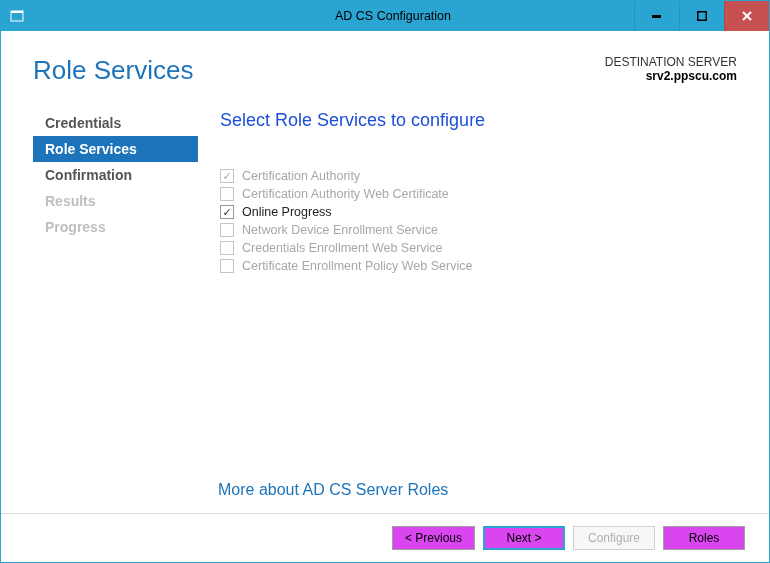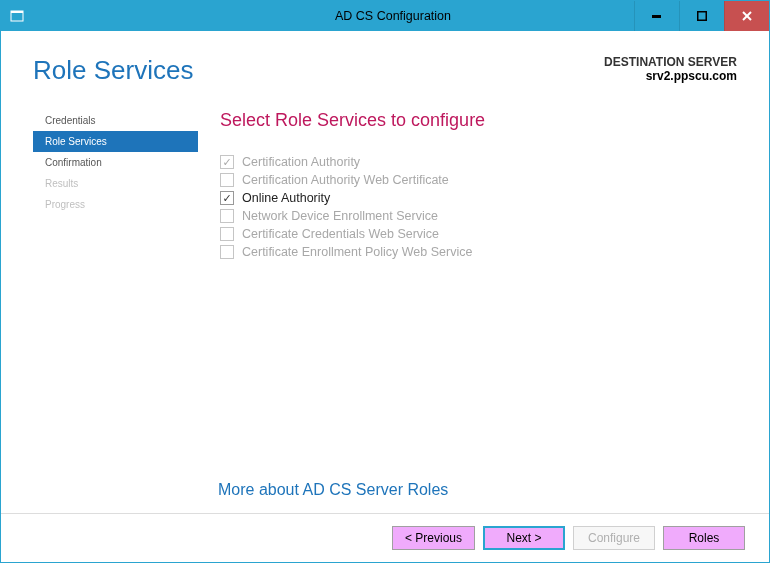--- a/index.html
+++ b/index.html
@@ -64,57 +64,58 @@
     font-size: 26px;
     font-weight: 300;
     color: #1e74ba;
   }
   .dest {
     text-align: right;
     font-size: 12px;
     color: #333;
   }
   .dest .label {
-    font-weight: bold;
+    font-weight: normal;
     color: #333;
     padding-left: 25px;
   }
   .dest .server {
     font-weight: bold;
     color: #000;
   }
   .body-area {
     display: flex;
     margin-top: 24px;
   }
   .sidebar {
     width: 165px;
     flex-shrink: 0;
   }
   .sidebar .item {
     padding: 5px 12px;
-    font-size: 10px;
+    font-size: 14px;
     color: #555;
     cursor: default;
+    font-weight: bold;
   }
   .sidebar .item.active {
     background: #1e74ba;
     color: #fff;
   }
   .sidebar .item.disabled {
     color: #bfbfbf;
   }
   .main {
     flex: 1;
     padding-left: 22px;
   }
   .main .heading {
     font-size: 18px;
-    color: #be185d;
-    margin-bottom: 22px;
+    color: #1d4ed8;
+    margin-bottom: 36px;
     font-weight: 400;
   }
   .checklist .row {
     display: flex;
     align-items: center;
     gap: 8px;
     padding: 2px 0;
     font-size: 12.5px;
   }
   .checklist .row .cb {
@@ -146,21 +147,21 @@
     justify-content: flex-end;
     gap: 8px;
     padding-right: 24px;
     background: #fff;
   }
   .footer button {
     height: 24px;
     min-width: 82px;
     font-size: 12px;
     padding: 0 12px;
-    background: #f0abfc;
+    background: #d946ef;
     border: 1px solid #a0a0a0;
     cursor: pointer;
   }
   .footer button.default {
     border: 2px solid #2aa4d0;
   }
   .footer button:disabled {
     color: #b0b0b0;
     border-color: #d0d0d0;
     background: #f7f7f7;
@@ -220,29 +221,29 @@
           <div class="row disabled">
             <span class="cb">✓</span>
             <span>Certification Authority</span>
           </div>
           <div class="row disabled">
             <span class="cb"></span>
             <span>Certification Authority Web Certificate</span>
           </div>
           <div class="row enabled">
             <span class="cb">✓</span>
-            <span>Online Authority</span>
+            <span>Online Progress</span>
           </div>
           <div class="row disabled">
             <span class="cb"></span>
             <span>Network Device Enrollment Service</span>
           </div>
           <div class="row disabled">
             <span class="cb"></span>
-            <span>Certificate Credentials Web Service</span>
+            <span>Credentials Enrollment Web Service</span>
           </div>
           <div class="row disabled">
             <span class="cb"></span>
             <span>Certificate Enrollment Policy Web Service</span>
           </div>
         </div>
     </div>
   </div>
 
   <a class="more-link">More about AD CS Server Roles</a>

